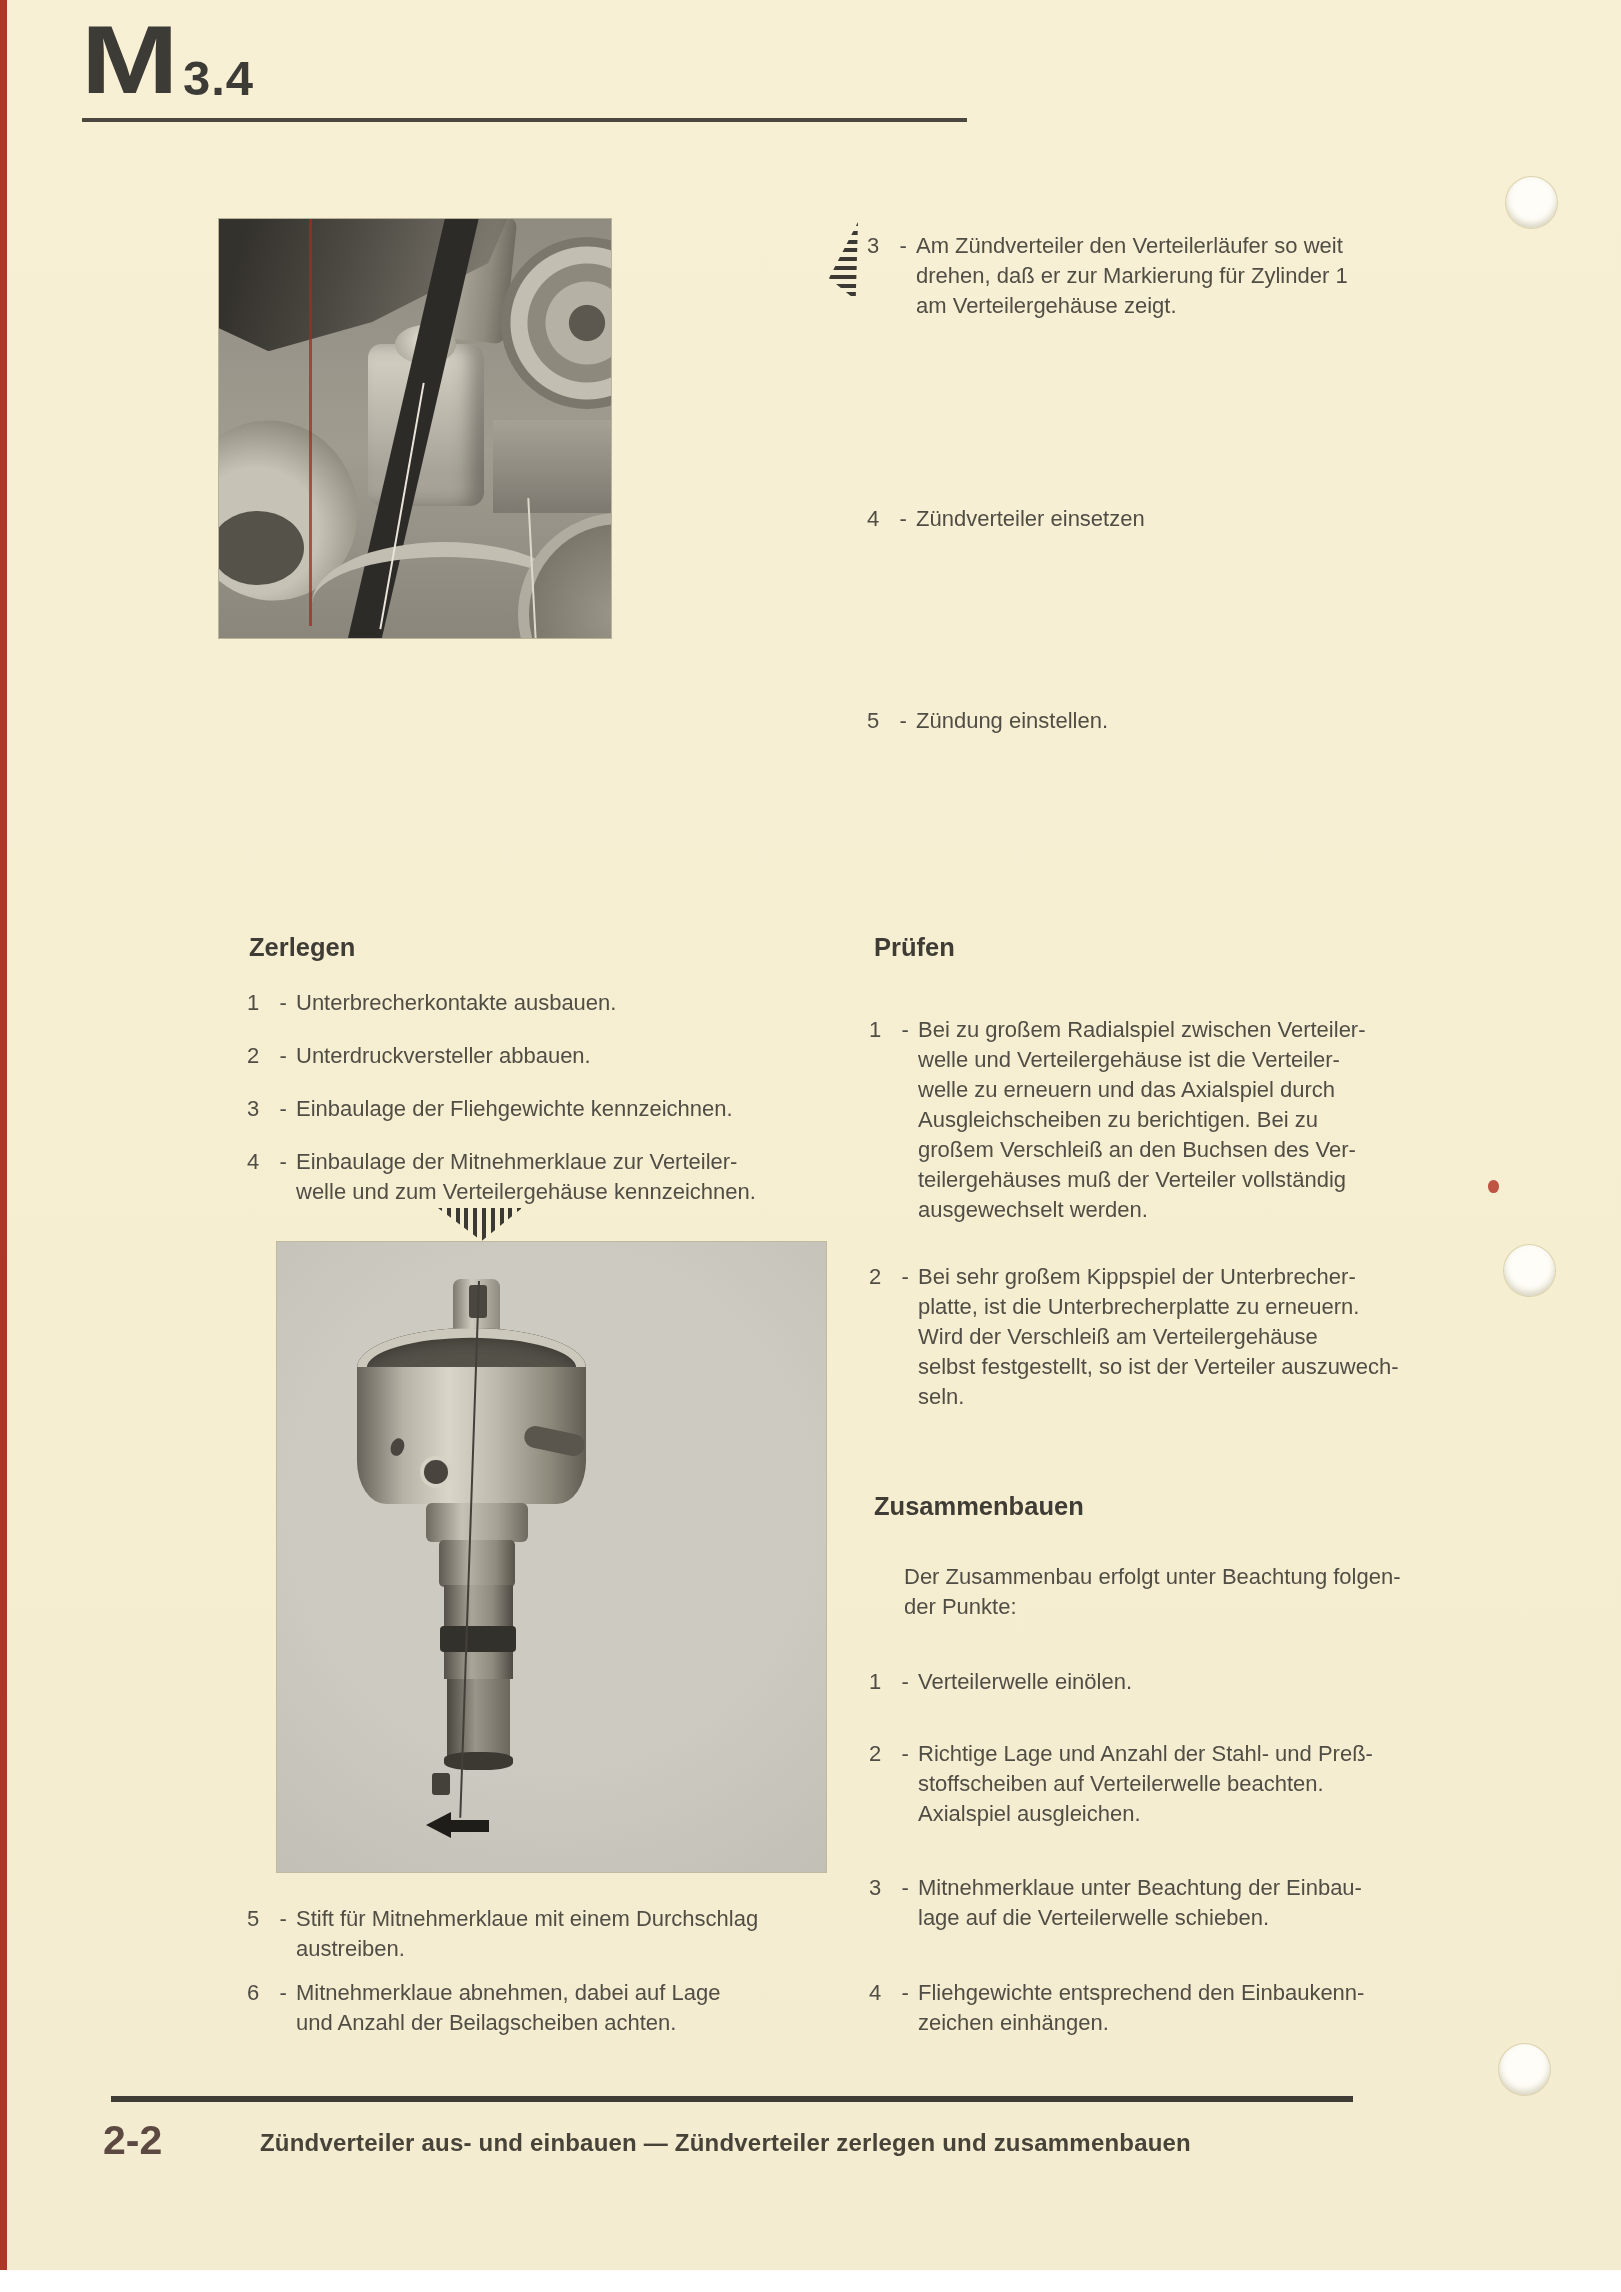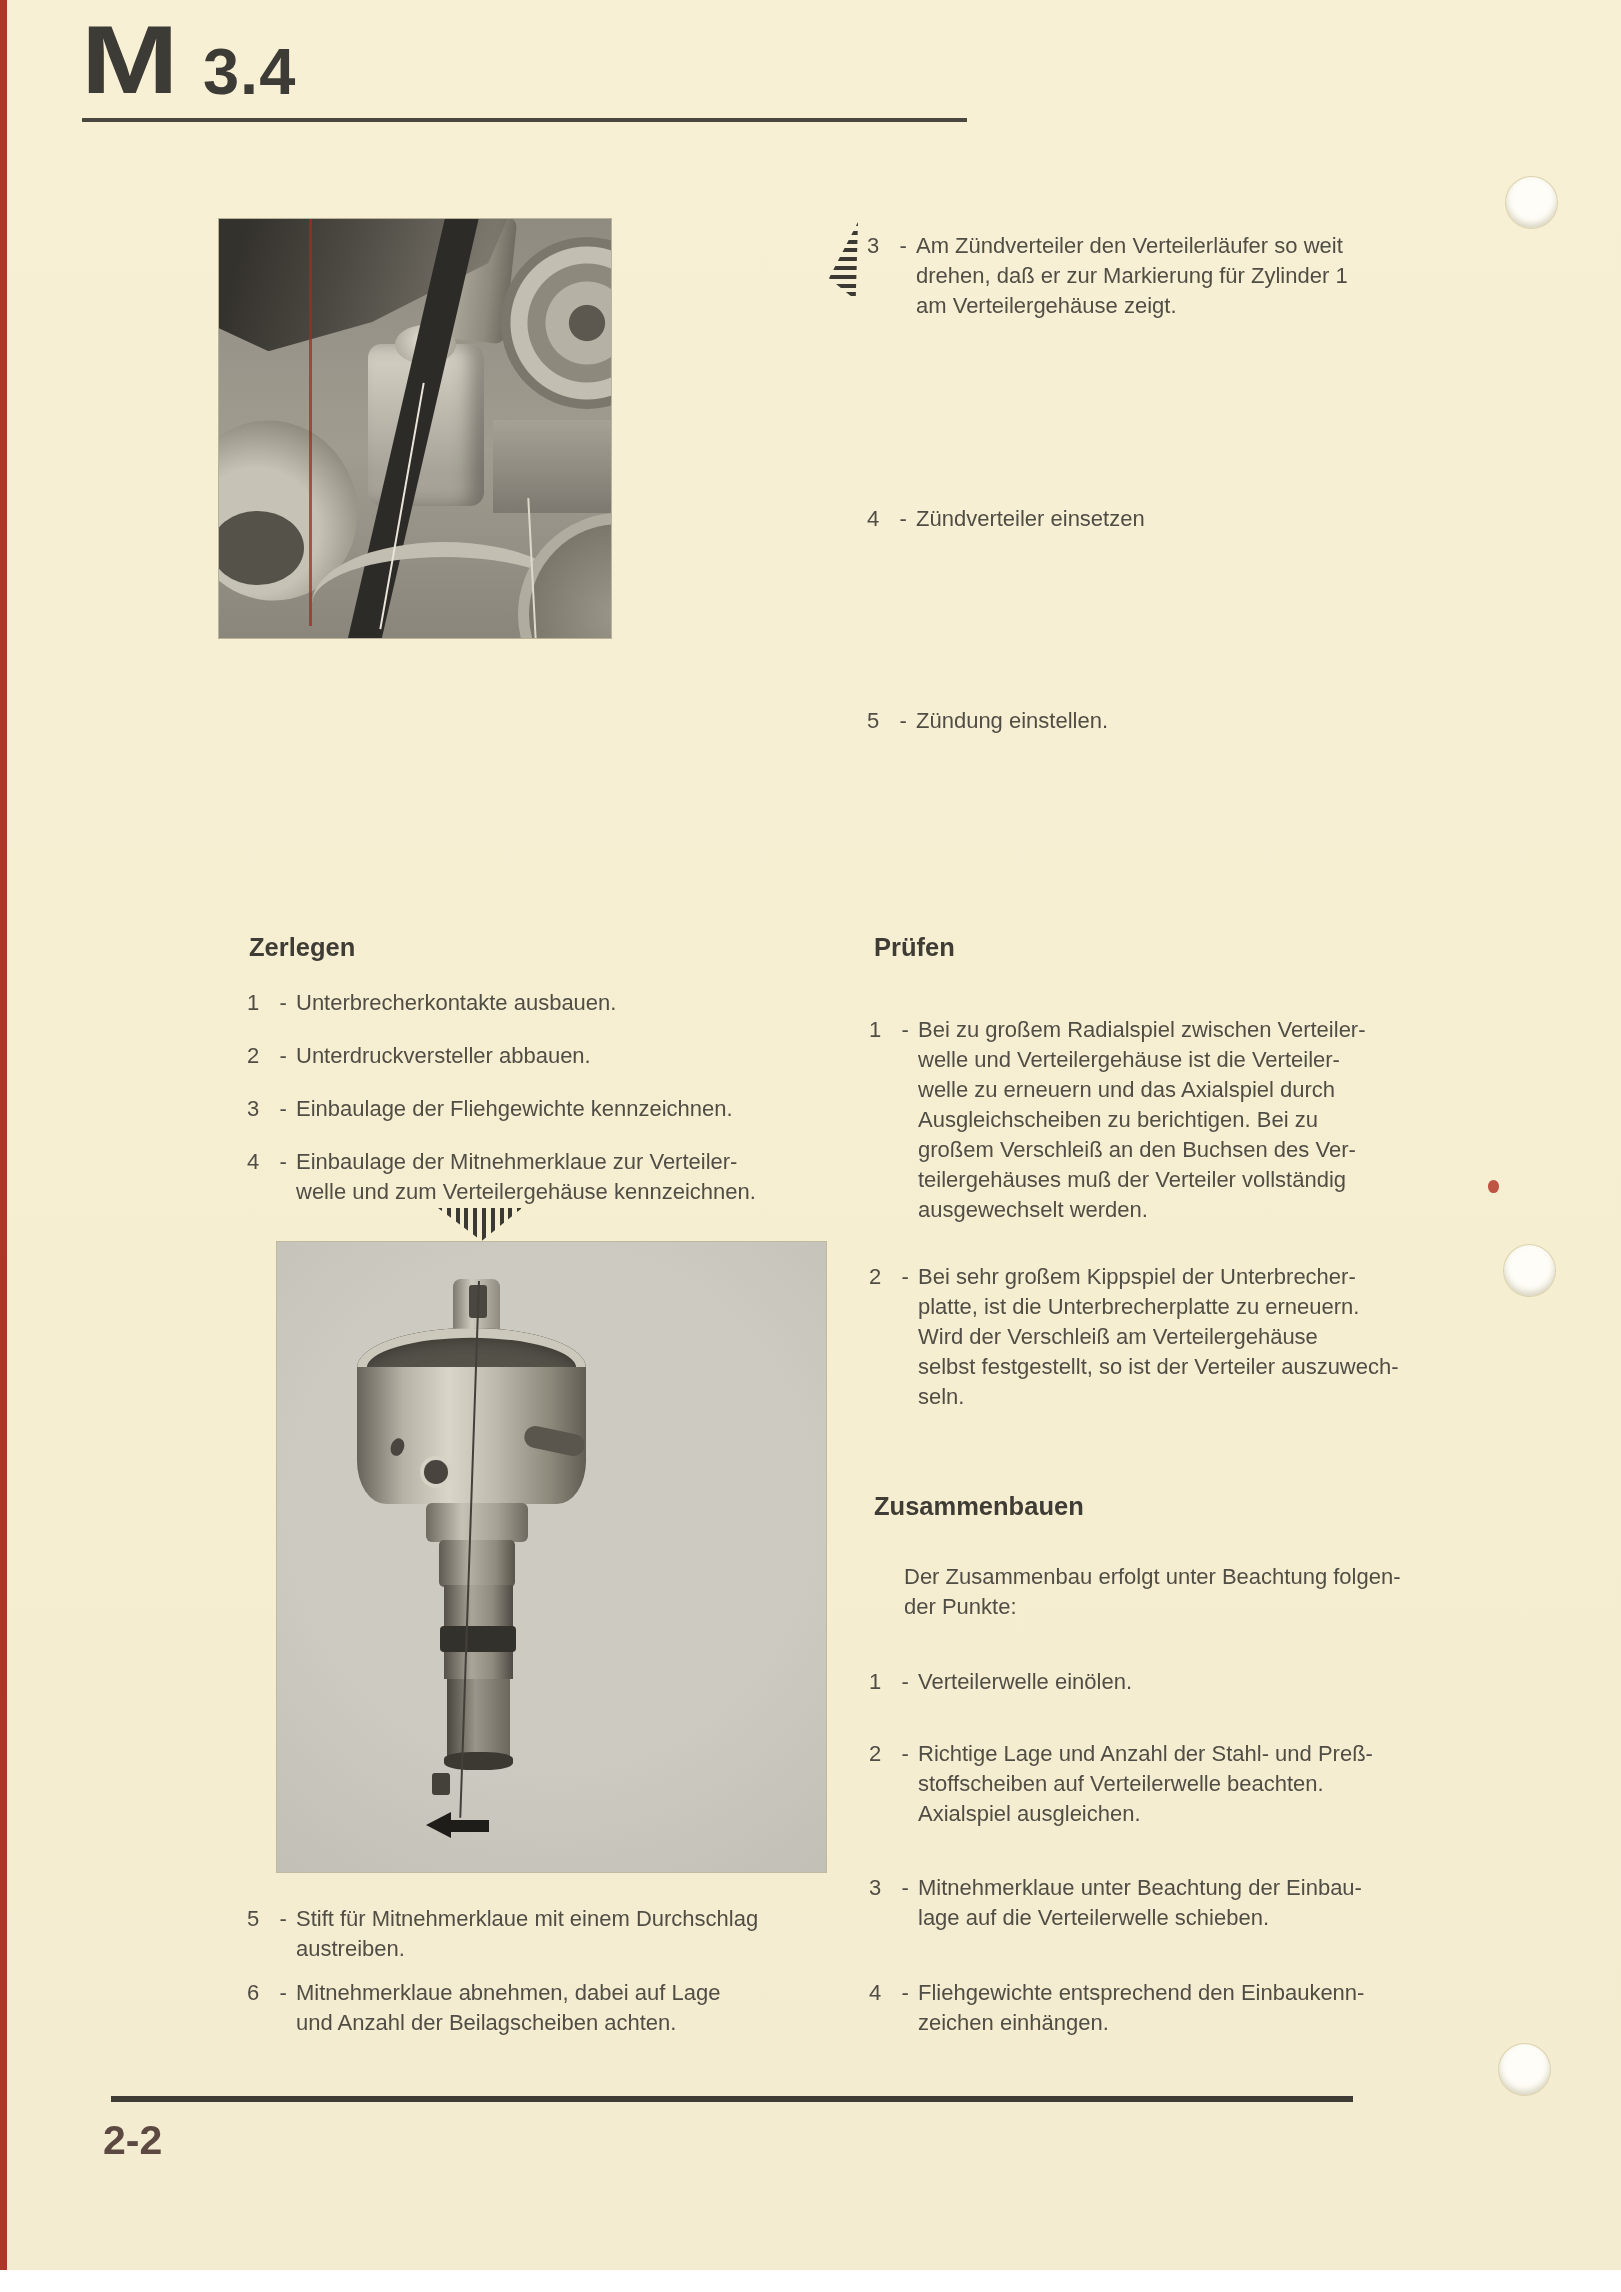--- a/index.html
+++ b/index.html
@@ -9,21 +9,21 @@
     overflow:hidden;
     font-family:"Liberation Sans", sans-serif;
     color:#4e4b43;
   }
   .edge-stripe{position:absolute;left:0;top:0;width:6.9px;height:2270px;background:#ae3527;}
   .bottom-strip{position:absolute;left:0;top:2270px;width:100%;height:22.5px;background:#ffffff;}
 
   
   .brand{position:absolute;left:81px;top:21.6px;display:flex;align-items:flex-end;color:#3d3b35;font-weight:bold;}
   .brand .m{font-size:96px;line-height:.8;display:inline-block;transform:scaleX(1.22);transform-origin:left bottom;}
-  .brand .num{font-size:65px;line-height:.8;margin-left:42px;letter-spacing:1px;}
+  .brand .num{font-size:49px;line-height:.8;margin-left:22px;letter-spacing:1px;}
   .doc-title{position:absolute;left:286px;top:61px;font-size:29px;font-weight:bold;color:#57544b;letter-spacing:0.5px;}
   .header-rule{position:absolute;left:82px;top:118px;width:885px;height:3.9px;background:#4a473f;}
 
   
   .step{position:absolute;display:flex;font-size:22px;line-height:30px;color:#504d45;}
   .step .num{width:23.5px;flex:none;}
   .step .dash{width:25.5px;flex:none;text-align:center;}
   .step .txt{white-space:pre-line;width:568px;}
   .col-left .txt{width:549px;}
 
@@ -279,16 +279,17 @@
 zeichen einhängen.</span>
   </div>
 
   <div class="hole h1"></div>
   <div class="hole h2"></div>
   <div class="hole h3"></div>
   <div class="red-dot"></div>
 
   <div class="footer-rule"></div>
   <div class="footer-num">2-2</div>
+  <div class="footer-text">Zündverteiler aus- und einbauen — Zündverteiler zerlegen und zusammenbauen</div>
 
   <div class="bottom-strip"></div>
 </div>
 
 
 </body></html>

